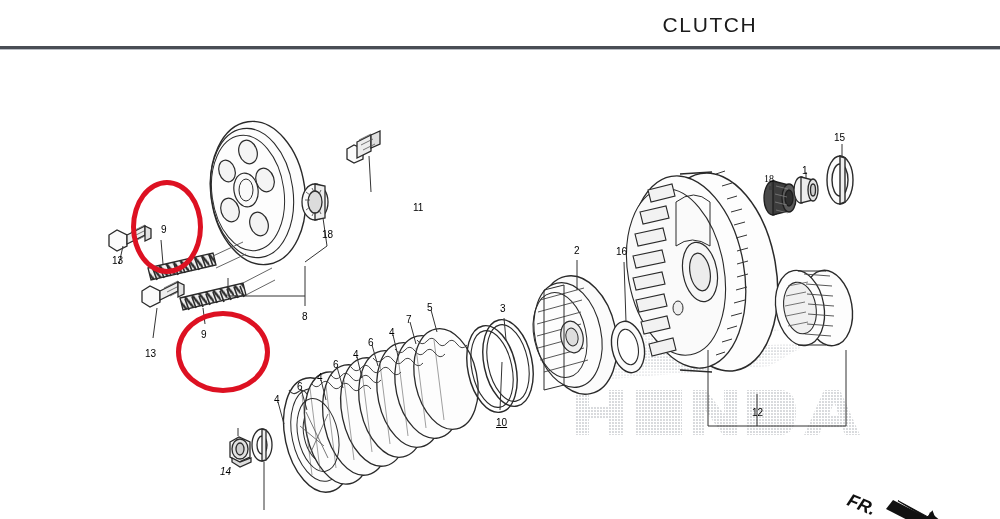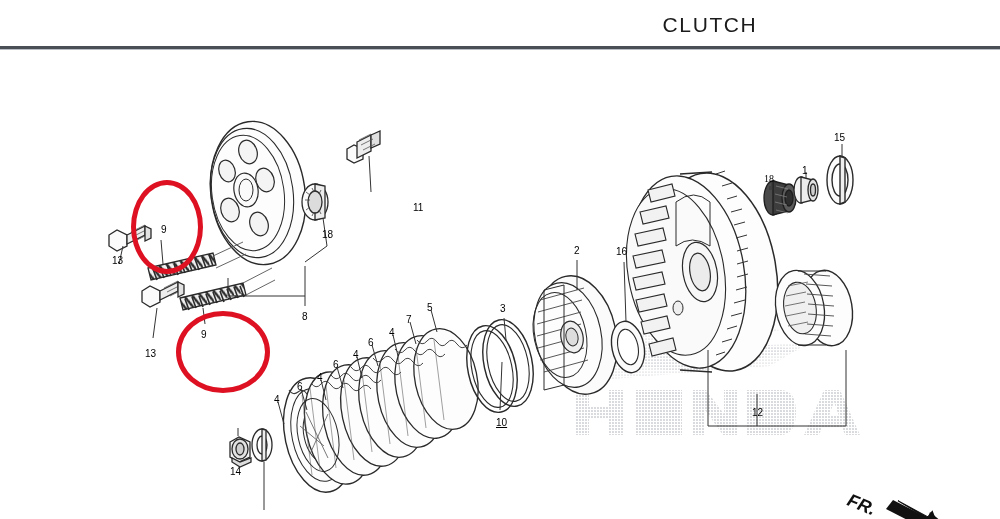--- a/index.html
+++ b/index.html
@@ -370,21 +370,21 @@
       </g>
     </svg>
 
     <div class="callout" style="left:161px;top:175px;">9</div>
     <div class="callout" style="left:112px;top:206px;">13</div>
     <div class="callout" style="left:145px;top:299px;">13</div>
     <div class="callout" style="left:201px;top:280px;">9</div>
     <div class="callout" style="left:302px;top:262px;">8</div>
     <div class="callout" style="left:322px;top:180px;">18</div>
     <div class="callout" style="left:365px;top:153px;margin-left:48px;">11</div>
-    <div class="callout" style="left:230px;top:417px;">14</div>
+    <div class="callout" style="left:220px;top:417px;font-style:italic;">14</div>
 
     <div class="callout" style="left:274px;top:345px;">4</div>
     <div class="callout" style="left:297px;top:332px;">6</div>
     <div class="callout" style="left:317px;top:323px;">4</div>
     <div class="callout" style="left:333px;top:310px;">6</div>
     <div class="callout" style="left:353px;top:300px;">4</div>
     <div class="callout" style="left:368px;top:288px;">6</div>
     <div class="callout" style="left:389px;top:278px;">4</div>
     <div class="callout" style="left:406px;top:265px;">7</div>
     <div class="callout" style="left:427px;top:253px;">5</div>

